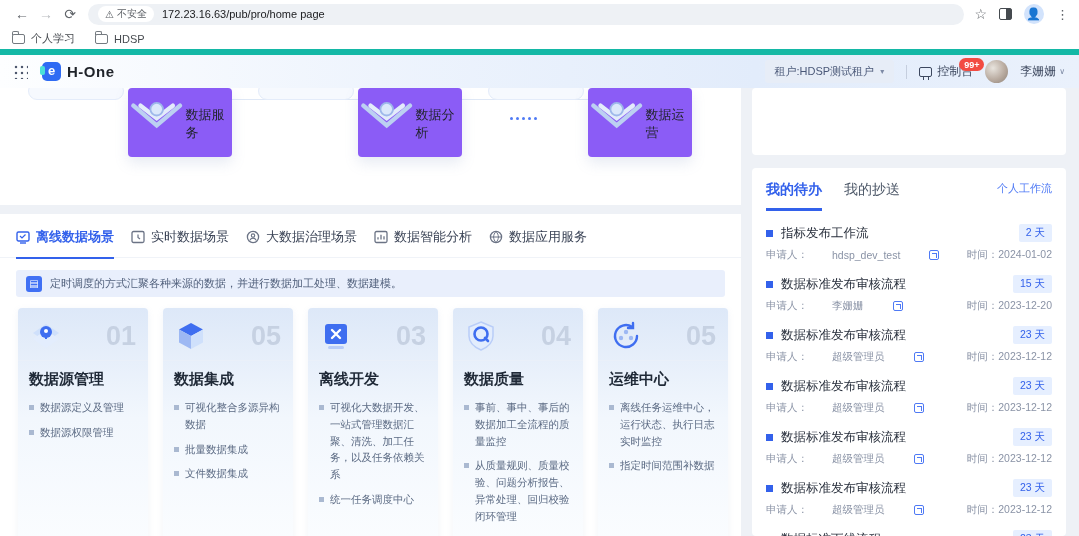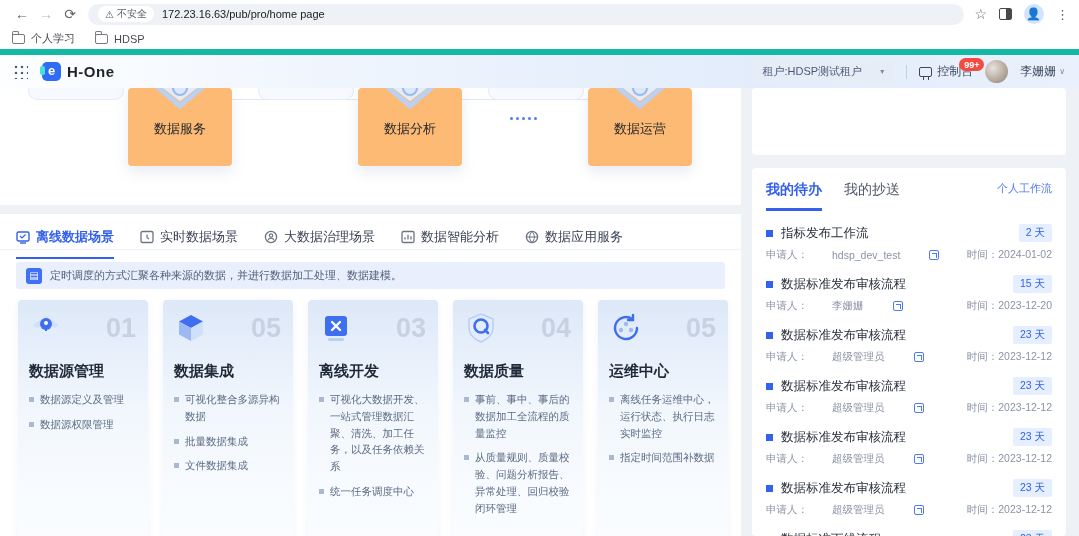--- a/index.html
+++ b/index.html
@@ -38,21 +38,21 @@
   .grid-ico { width:14px; height:14px; margin-right:14px;
     background-image:radial-gradient(#4e586e 1.4px, transparent 1.6px); background-size:6px 6px;
     background-position:-1px -1px; cursor:pointer; }
   .logo-box { width:19px; height:19px; border-radius:5px; background:#2f6bf3; position:relative; margin-right:6px; }
   .logo-box::before { content:''; position:absolute; left:-2px; top:4px; width:5px; height:9px;
     background:#49e0d8; border-radius:2px; }
   .logo-box::after { content:'e'; position:absolute; left:6px; top:1px; color:#fff; font-size:13px; font-weight:bold; }
   .logo-text { font-size:15px; font-weight:bold; color:#1f2329; letter-spacing:.5px; }
   .header-right { margin-left:auto; display:flex; align-items:center; gap:12px; }
   .tenant-pill { background:#e7edf7; border-radius:3px; padding:4px 10px; font-size:11px; color:#4a5878;
-    display:flex; align-items:center; gap:18px; cursor:pointer; }
+    display:flex; align-items:center; gap:6px; cursor:pointer; }
   .caret { font-size:8px; color:#7d8aa5; }
   .v-div { width:1px; height:14px; background:#c5cede; }
   .console-link { display:flex; align-items:center; gap:5px; font-size:12px; color:#3d485f; cursor:pointer; }
   .monitor-ico { width:13px; height:10px; border:1.3px solid #3d485f; border-radius:2px; position:relative; }
   .monitor-ico::after { content:''; position:absolute; left:3px; bottom:-4px; width:4px; height:3px;
     border-left:1.3px solid #3d485f; border-right:1.3px solid #3d485f; }
   .notif-wrap { position:relative; display:flex; align-items:center; }
   .badge-99 { position:absolute; left:-26px; top:-2px; background:#f24b42; color:#fff; font-size:9px;
     font-weight:bold; border-radius:8px; padding:1.5px 5px; z-index:2; }
   .avatar { width:23px; height:23px; border-radius:50%;
@@ -60,31 +60,31 @@
   .user-name { font-size:12px; color:#3d485f; cursor:pointer; display:flex; align-items:center; gap:3px; }
 
   
   .main { position:absolute; left:0; top:88px; width:1079px; height:448px; }
 
   
   .flow-panel { position:absolute; left:0; top:0; width:741px; height:117px; background:#fff; overflow:hidden; }
   .flow-line { position:absolute; top:11px; height:0; border-top:1px solid #dfe8f6; }
   .ghost-rect { position:absolute; top:-6px; height:18px; border:1px solid #e4ecfa; border-radius:9px;
     background:#f6f9fe; }
-  .flow-node { position:absolute; top:0; width:104px; height:78px; background:#fdba74; border-radius:4px;
-    box-shadow:0 6px 14px rgba(120,144,190,.18); display:flex; flex-direction:column; align-items:center;
+  .flow-node { position:absolute; top:0; width:104px; height:69px; background:#8b5cf6; border-radius:4px;
+    box-shadow:0 6px 14px rgba(120,144,190,.18); display:flex; flex-direction:row; align-items:center;
     cursor:pointer; }
   .node-ico { margin-top:-6px; }
   .node-label { font-size:13px; color:#1f2329; margin-top:2px; }
   .blue-dots { position:absolute; top:29px; display:flex; gap:3px; }
   .blue-dots i { width:3px; height:3px; background:#4f7af5; border-radius:50%; }
 
   
   .lower-panel { position:absolute; left:0; top:126px; width:741px; height:322px; background:#fff; }
-  .tabs-row { display:flex; align-items:flex-start; gap:26px; padding:14px 0 0 16px; height:36px;
+  .tabs-row { display:flex; align-items:flex-start; gap:17px; padding:14px 0 0 16px; height:44px;
     border-bottom:1px solid #f0f3f8; }
   .scene-tab { display:flex; align-items:center; gap:6px; font-size:13px; color:#3a4356;
     padding-bottom:11px; cursor:pointer; }
   .scene-tab.active { color:#3361eb; font-weight:bold; border-bottom:2px solid #3361eb; }
   .tab-ico { width:14px; height:14px; flex:0 0 auto; }
   .banner { margin:12px 16px 0; background:#e9effc; border-radius:3px; height:27px; display:flex;
     align-items:center; gap:8px; padding:0 10px; }
   .banner-ico { width:16px; height:16px; background:#4070f4; border-radius:3px; color:#fff; font-size:10px;
     display:flex; align-items:center; justify-content:center; }
   .banner-text { font-size:11px; color:#51607c; }

